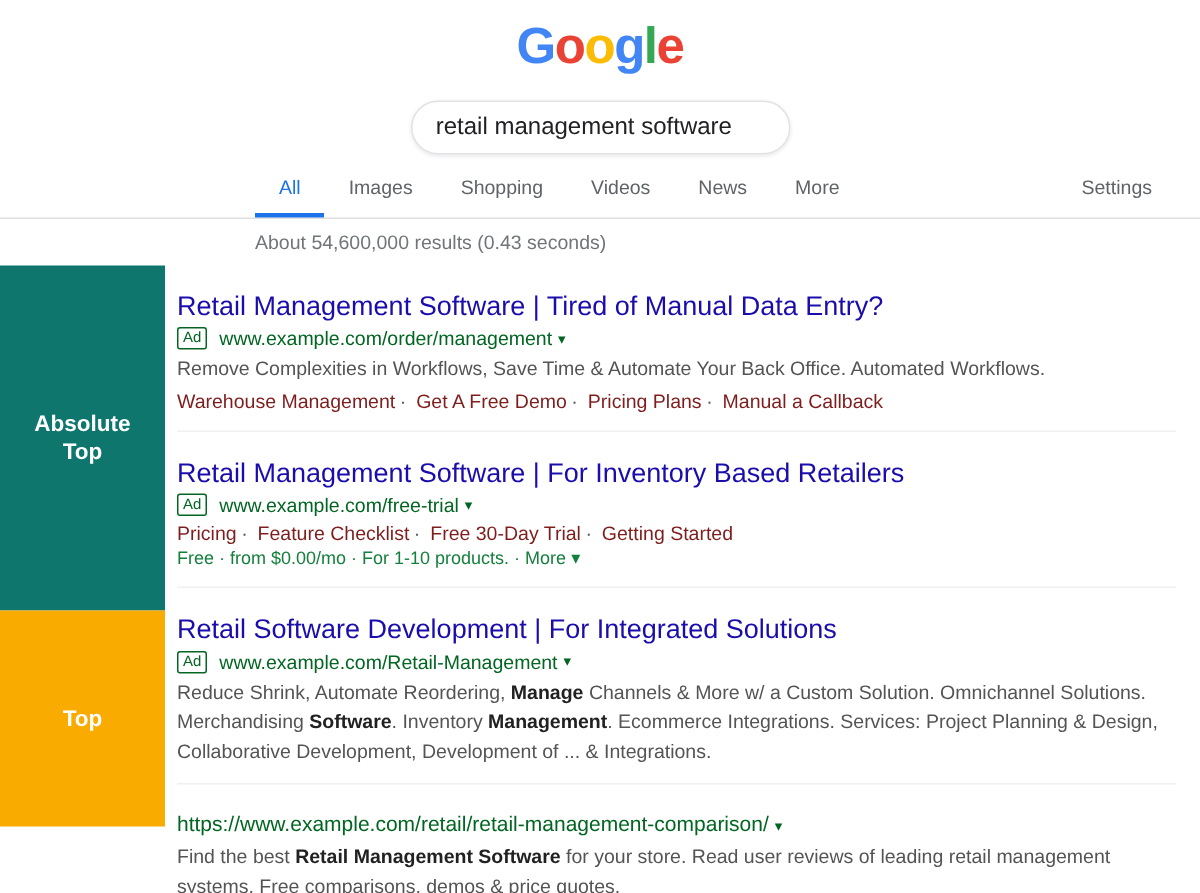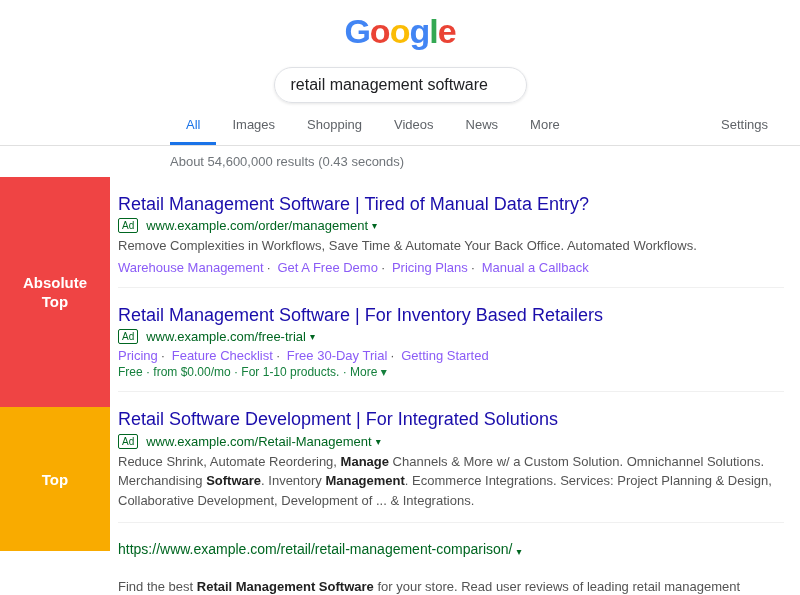--- a/index.html
+++ b/index.html
@@ -91,21 +91,21 @@
       position: relative;
     }
 
     
     .labels-sidebar {
       width: 110px;
       flex-shrink: 0;
       position: relative;
     }
     .label-absolute-top {
-      background: #ef4444;
+      background: #0f766e;
       color: #fff;
       font-size: 15px;
       font-weight: bold;
       text-align: center;
       padding: 18px 10px;
       line-height: 1.3;
       height: 230px;
       display: flex;
       align-items: center;
       justify-content: center;
@@ -174,39 +174,39 @@
       color: #545454;
       line-height: 1.5;
     }
     .result-desc strong { color: #212121; }
 
     .result-links {
       margin-top: 4px;
       font-size: 13px;
     }
     .result-links a {
-      color: #8b5cf6;
+      color: #7f1d1d;
       text-decoration: none;
     }
     .result-links .sep { color: #545454; margin: 0 3px; }
 
     .result-sub {
       font-size: 12px;
       color: #15803d;
       margin-top: 2px;
     }
 
     
     .organic-url {
       font-size: 14px;
       color: #006621;
       display: flex;
       align-items: flex-end;
       gap: 4px;
-      margin: 2px 0 20px 0;
+      margin: 2px 0 4px 0;
     }
   </style>
 </head>
 <body>
 
 <div class="header">
   <div class="logo">
     <span class="logo-g">G</span><span class="logo-o1">o</span><span class="logo-o2">o</span><span class="logo-g2">g</span><span class="logo-l">l</span><span class="logo-e">e</span>
   </div>
   <div class="search-bar-wrapper">

